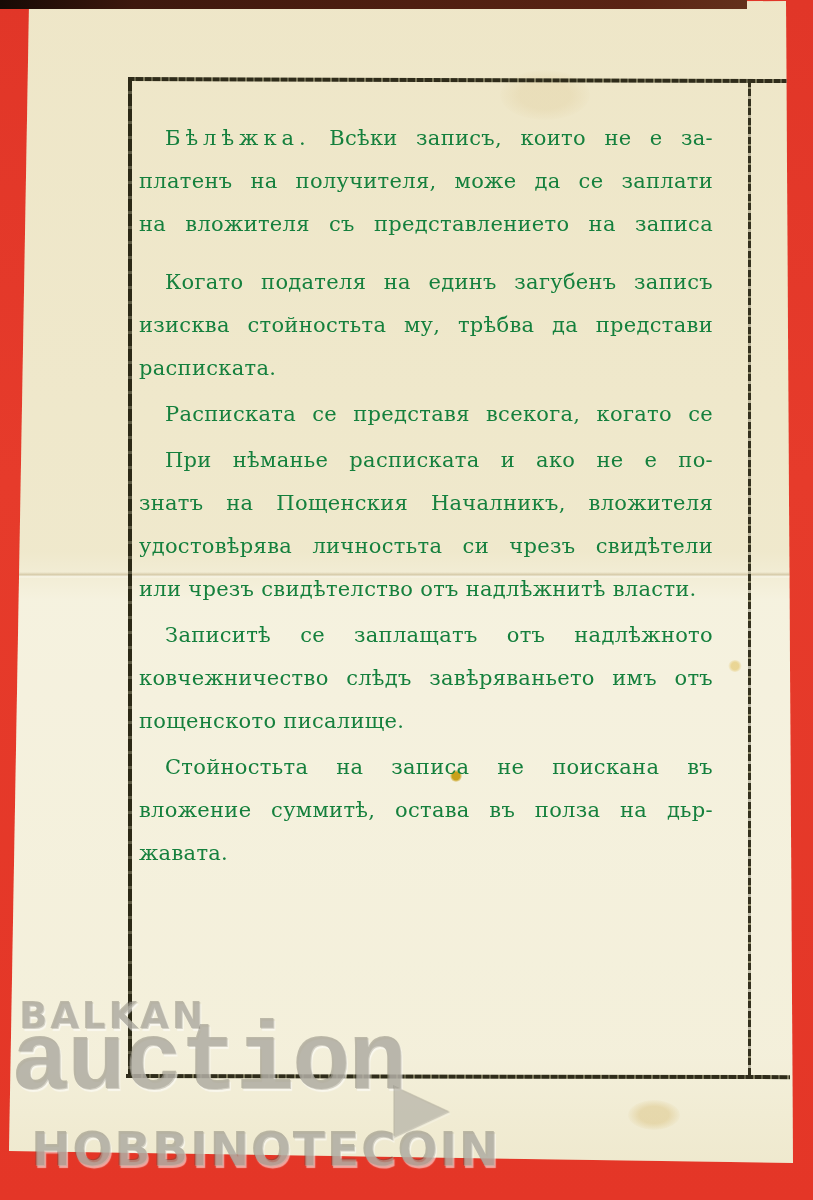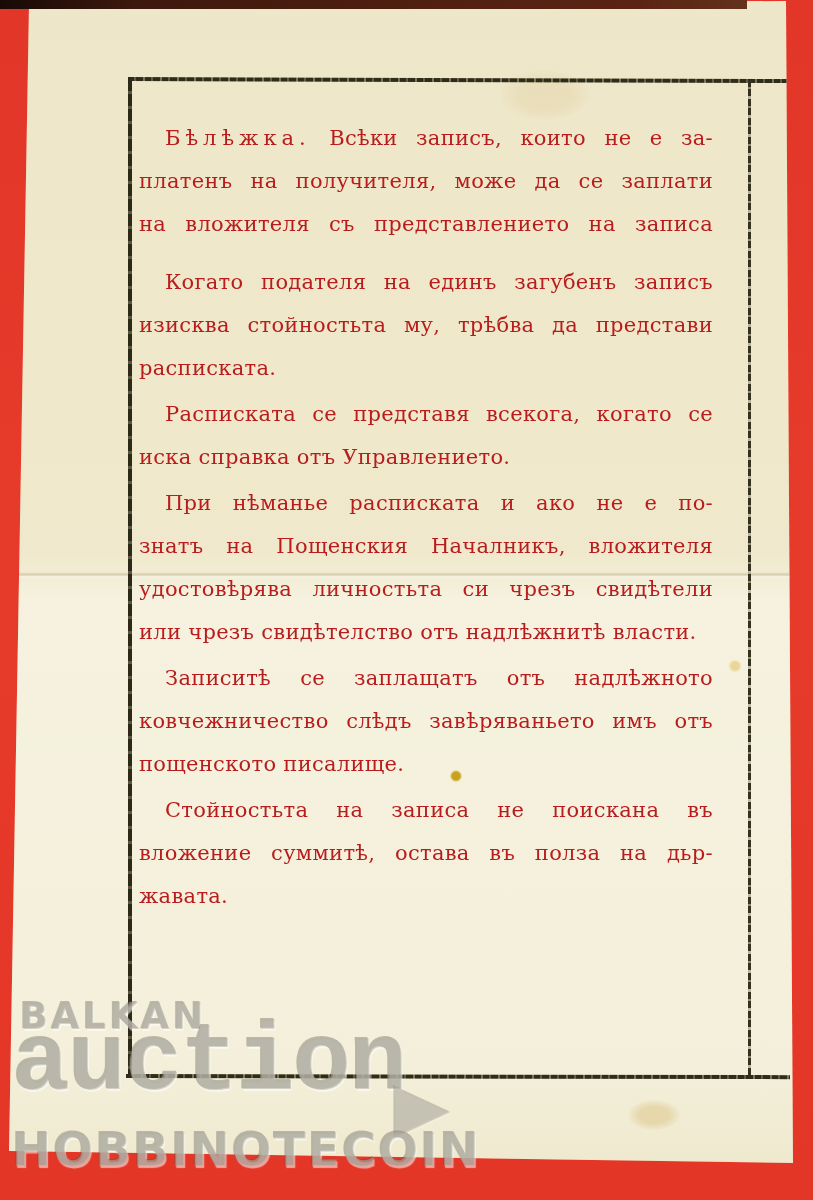--- a/index.html
+++ b/index.html
@@ -27,36 +27,36 @@
   .rule-h{position:absolute;height:4px;
           background:repeating-linear-gradient(90deg,#2f2c1a 0 6px,#615e45 6px 8px,#2f2c1a 8px 15px,#7a7659 15px 17px);}
   .rule-top{left:128px;top:77px;width:661px;transform:rotate(0.18deg);transform-origin:left top;}
   .rule-bottom{left:126px;top:1074px;width:664px;transform:rotate(0.10deg);transform-origin:left top;}
   .frame-v{position:absolute;}
   .frame-left{left:128px;top:79px;width:4px;height:996px;
           background:repeating-linear-gradient(180deg,#2c2916 0 12px,#5a5740 12px 15px);}
   .frame-right{left:748px;top:80px;width:3px;height:995px;
           background:repeating-linear-gradient(180deg,#34311e 0 7px,#8f8b6c 7px 9px,#34311e 9px 16px,rgba(52,49,30,0.3) 16px 19px);}
   
-  #text-block{position:absolute;left:139px;top:117px;width:574px;color:#b91c1c;
+  #text-block{position:absolute;left:139px;top:117px;width:574px;color:#15803d;
               font-size:21px;line-height:43px;letter-spacing:0.3px;}
   .para{margin:0 0 3px 0;}
   .para.first{margin-bottom:15px;}
   .line{text-align:justify;text-align-last:justify;white-space:normal;}
   .line.last{text-align-last:left;}
   .line:first-child{text-indent:26px;}
   .lead{letter-spacing:5px;}
   
   .wm{position:absolute;font-family:"DejaVu Sans","Liberation Sans",sans-serif;font-weight:bold;
       color:rgba(178,175,162,0.55);
       text-shadow:-1px -1px 0 rgba(85,82,74,0.35),1px 2px 1px rgba(255,255,255,0.55);
       white-space:nowrap;}
   .wm-balkan{left:20px;top:995px;font-size:37px;letter-spacing:3px;text-align:right;}
   .wm-auction{left:12px;top:1008px;font-size:97px;letter-spacing:-2px;font-family:Liberation Mono, monospace;}
-  .wm-hobbi{left:12px;top:1122px;font-size:47px;letter-spacing:2px;}
+  .wm-hobbi{left:32px;top:1122px;font-size:47px;letter-spacing:2px;}
   .wm-arrow{position:absolute;left:394px;top:1086px;width:0;height:0;
             border-left:56px solid rgba(178,175,162,0.55);
             border-top:26px solid transparent;border-bottom:26px solid transparent;
             filter:drop-shadow(1px 2px 0 rgba(255,255,255,0.45)) drop-shadow(-1px -1px 0 rgba(85,82,74,0.3));}
 </style>
 </head>
 <body>
 
 <div id="canvas">
 
@@ -79,21 +79,20 @@
           <div class="line">платенъ на получителя, може да се заплати</div>
           <div class="line">на вложителя съ представлението на записа</div>
         </div>
         <div class="para">
           <div class="line">Когато подателя на единъ загубенъ записъ</div>
           <div class="line">изисква стойностьта му, трѣбва да представи</div>
           <div class="line last">расписката.</div>
         </div>
         <div class="para">
           <div class="line">Расписката се представя всекога, когато се</div>
-          <div class="line last">иска справка отъ Управлението.</div>
         </div>
         <div class="para">
           <div class="line">При нѣманье расписката и ако не е по-</div>
           <div class="line">знатъ на Пощенския Началникъ, вложителя</div>
           <div class="line">удостовѣрява личностьта си чрезъ свидѣтели</div>
           <div class="line last">или чрезъ свидѣтелство отъ надлѣжнитѣ власти.</div>
         </div>
         <div class="para">
           <div class="line">Записитѣ се заплащатъ отъ надлѣжното</div>
           <div class="line">ковчежничество слѣдъ завѣряваньето имъ отъ</div>

